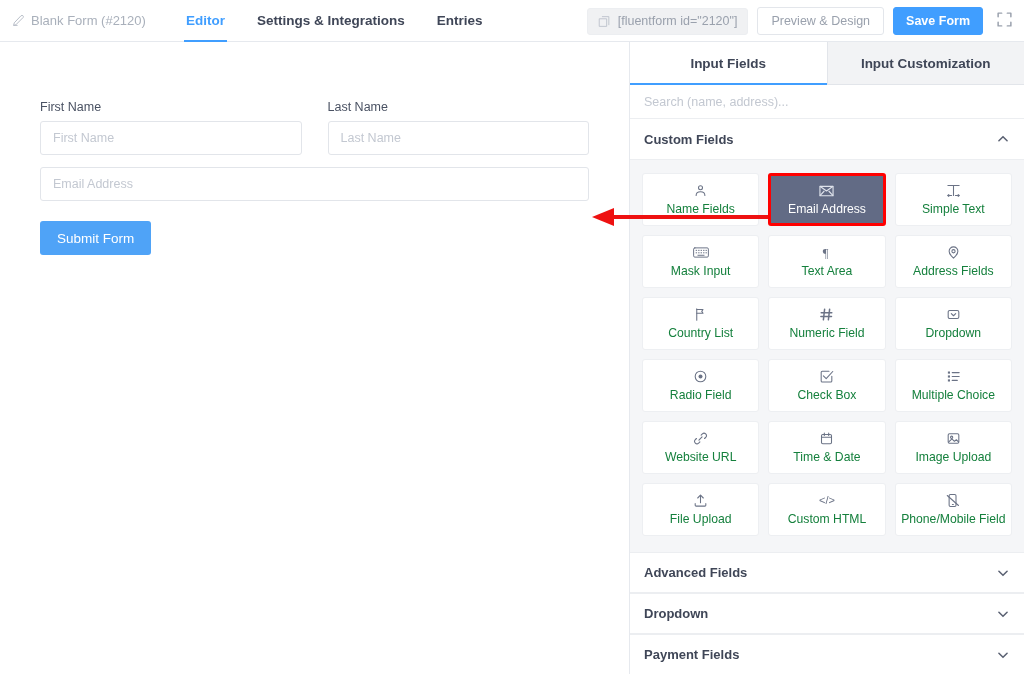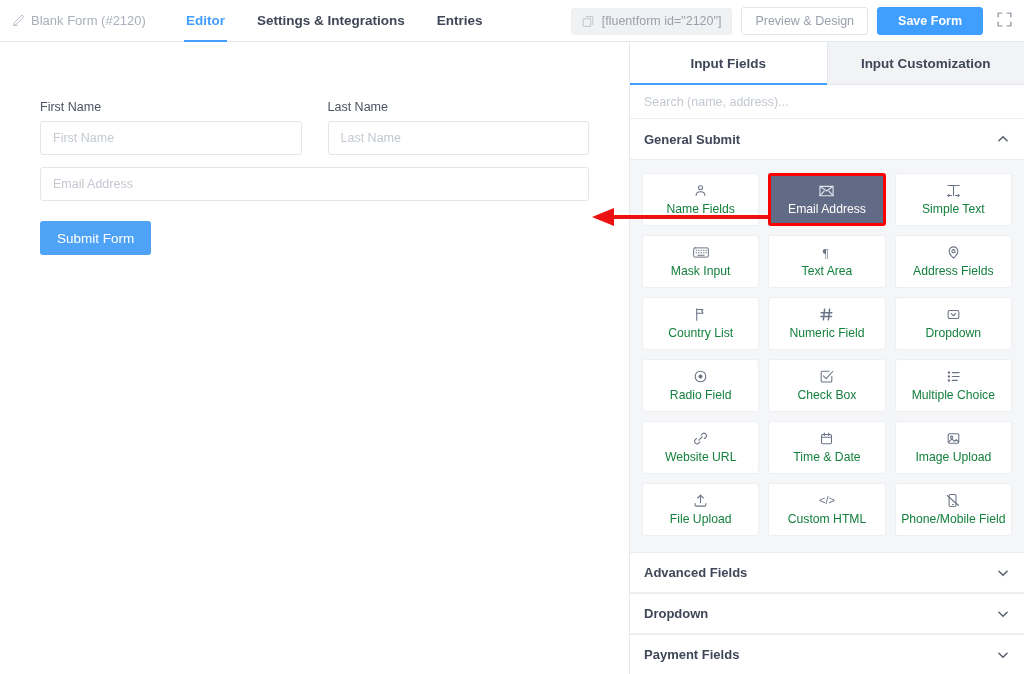--- a/index.html
+++ b/index.html
@@ -102,21 +102,21 @@
     background: #ffffff;
     border: 1px solid #e3e6eb;
     border-radius: 3px;
     color: #9aa1ad;
     font-size: 12.5px;
     cursor: pointer;
     white-space: nowrap;
   }
   .btn-primary {
     height: 28px;
-    padding: 0 20px;
+    padding: 0 12px;
     display: flex;
     align-items: center;
     background: #409eff;
     border: 1px solid #409eff;
     border-radius: 3px;
     color: #ffffff;
     font-size: 12.5px;
     font-weight: bold;
     cursor: pointer;
     white-space: nowrap;
@@ -420,21 +420,21 @@
       <div class="panel-tab">
         <span>Input Customization</span>
       </div>
     </div>
 
     <div class="search-wrap">
       <input class="search-input" type="text" readonly="" placeholder="Search (name, address)..." style="">
     </div>
 
     <div class="section-header">
-      <span class="title">General Submit</span>
+      <span class="title">Custom Fields</span>
       <span class="chev">
         <svg width="14" height="14" viewBox="0 0 24 24" fill="none" stroke="#5a6172" stroke-width="2.6" stroke-linecap="round" stroke-linejoin="round">
           <path d="M5 15l7-7 7 7"></path>
         </svg>
       </span>
     </div>
 
     <div class="tile-grid" id="tile-grid">
         <div class="tile">
           <span class="t-icon">

